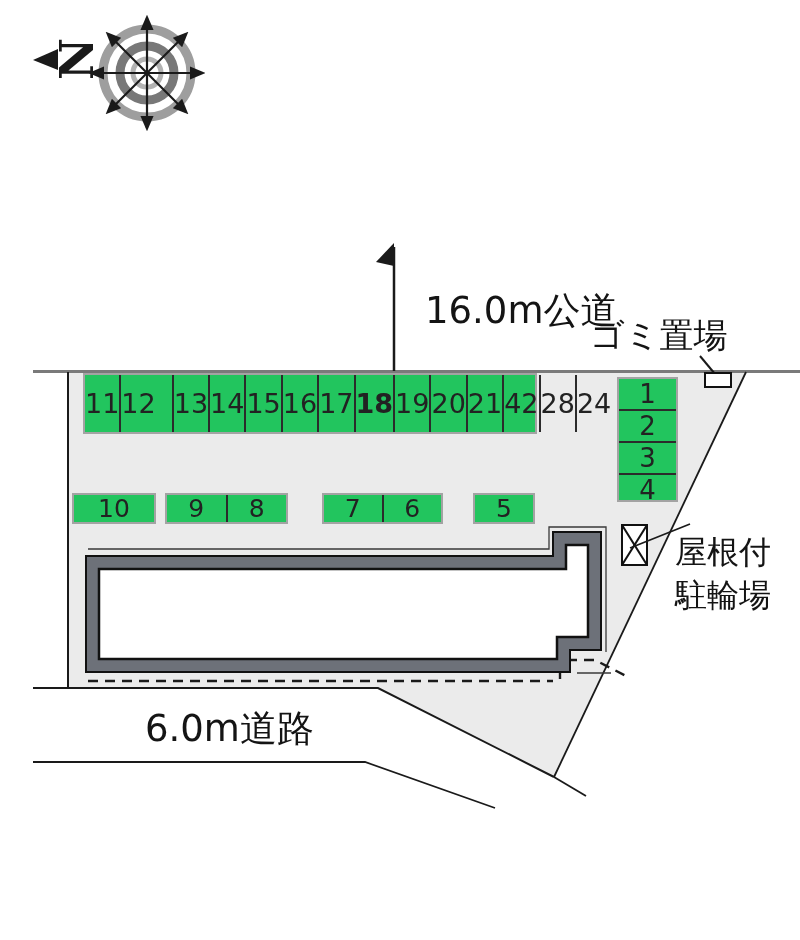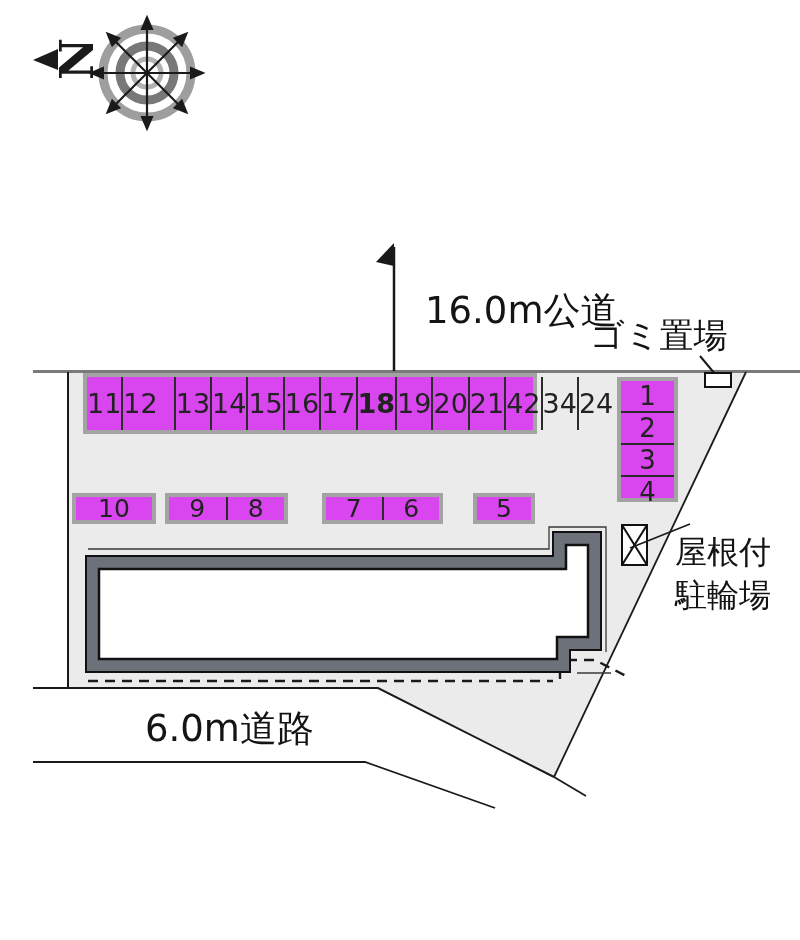--- a/index.html
+++ b/index.html
@@ -1,21 +1,21 @@
 <!DOCTYPE html>
 <html><head>
 <meta charset="utf-8">
 <style>
   html,body{margin:0;padding:0;background:#fff;}
   #canvas{position:relative;width:800px;height:940px;background:#fff;overflow:hidden;
           font-family:"DejaVu Sans","Liberation Sans",sans-serif;color:#111;}
   #plan-svg{position:absolute;left:0;top:0;z-index:1;}
   .label{position:absolute;z-index:3;color:#141414;white-space:nowrap;}
   .pgroup{position:absolute;z-index:2;display:flex;box-sizing:border-box;
-          border:4px solid #a3a3a3;background:#d946ef;}
+          border:2px solid #a3a3a3;background:#22c55e;}
   .pgroup.vert{flex-direction:column;}
   .pcell{flex:1;display:flex;align-items:center;justify-content:center;
          box-sizing:border-box;color:#222;}
   .pgroup.horiz .pcell + .pcell{border-left:2px solid #2b2b2b;}
   .pgroup.vert  .pcell + .pcell{border-top:2px solid #2b2b2b;}
 </style>
 </head>
 <body>
 
 <div id="canvas">
@@ -104,21 +104,21 @@
         <div class="pcell" style="font-size: 27px; margin-left: 16px;">13</div>
         <div class="pcell" style="font-size: 27px;">14</div>
         <div class="pcell" style="font-size: 27px;">15</div>
         <div class="pcell" style="font-size: 27px;">16</div>
         <div class="pcell" style="font-size: 27px;">17</div>
         <div class="pcell" style="font-size: 27px; font-weight: bold;">18</div>
         <div class="pcell" style="font-size: 27px;">19</div>
         <div class="pcell" style="font-size: 27px;">20</div>
         <div class="pcell" style="font-size: 27px;">21</div>
         <div class="pcell" style="font-size: 27px;">42</div>
-        <div class="pcell" style="font-size: 27px;">34</div>
+        <div class="pcell" style="font-size: 27px;">28</div>
         <div class="pcell" style="font-size: 27px;">24</div>
       </div>
       <div class="pgroup horiz" style="left: 72px; top: 493px; width: 84px; height: 31px;">
         <div class="pcell" style="font-size: 25px;">10</div>
       </div>
       <div class="pgroup horiz" style="left: 165px; top: 493px; width: 123px; height: 31px;">
         <div class="pcell" style="font-size: 25px;">9</div>
         <div class="pcell" style="font-size: 25px;">8</div>
       </div>
       <div class="pgroup horiz" style="left: 322px; top: 493px; width: 121px; height: 31px;">

